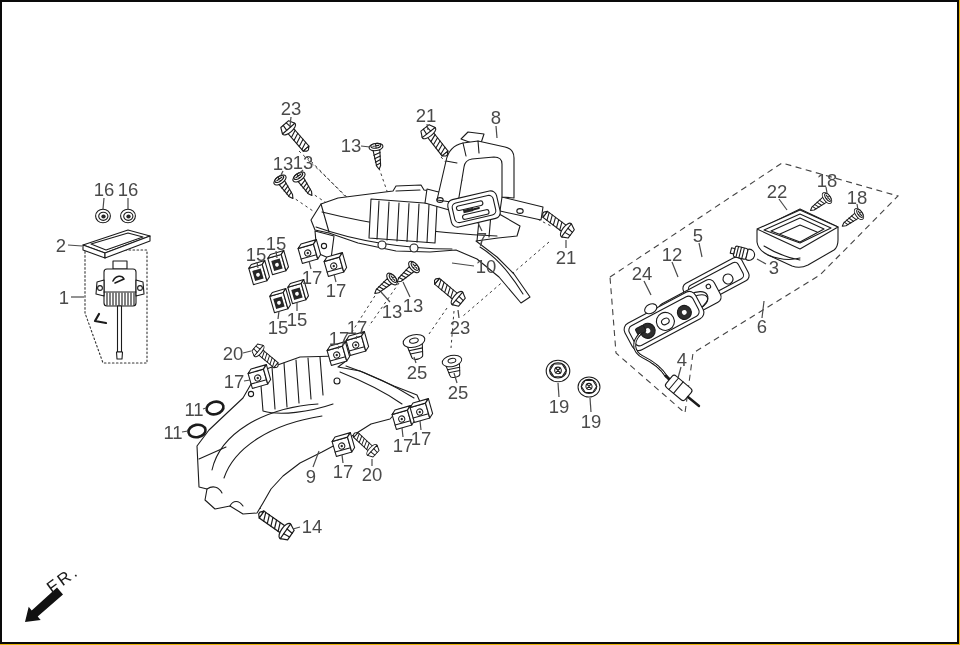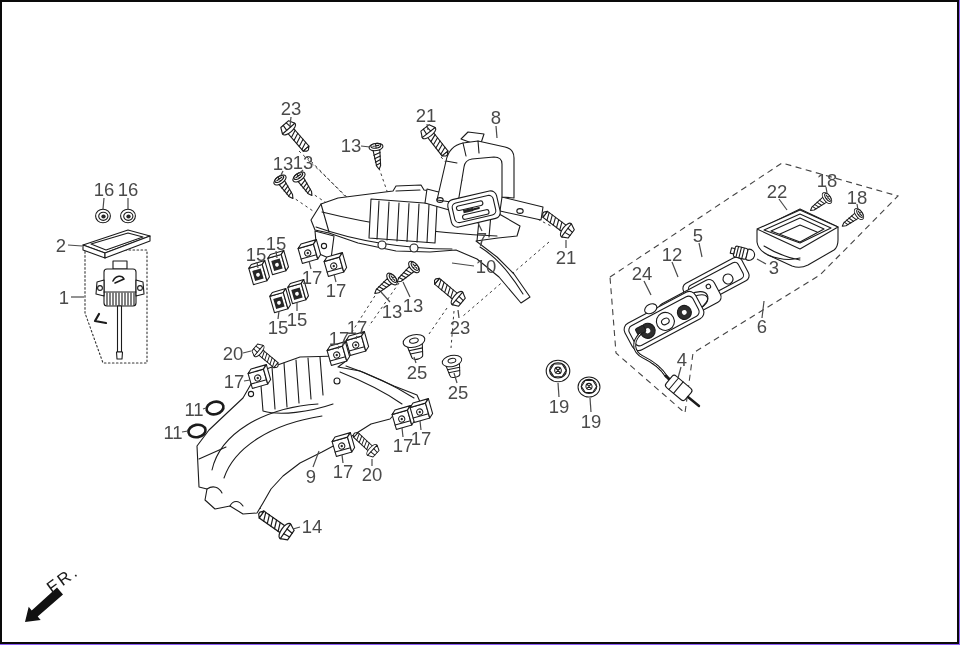--- a/index.html
+++ b/index.html
@@ -1,16 +1,16 @@
 <!DOCTYPE html>
 <html><head>
 <meta charset="utf-8">
 <style>
   html,body { margin:0; padding:0; background:#e8e8e8; }
-  .stage { width:960px; height:645px; background:#8b5cf6; position:relative; overflow:hidden; }
+  .stage { width:960px; height:645px; background:#eab308; position:relative; overflow:hidden; }
   svg { position:absolute; left:0; top:0; }
   text { user-select:none; }
 </style>
 </head>
 <body>
 
 <div class="stage">
 <svg width="960" height="645" viewBox="0 0 960 645">
 
   <defs>

